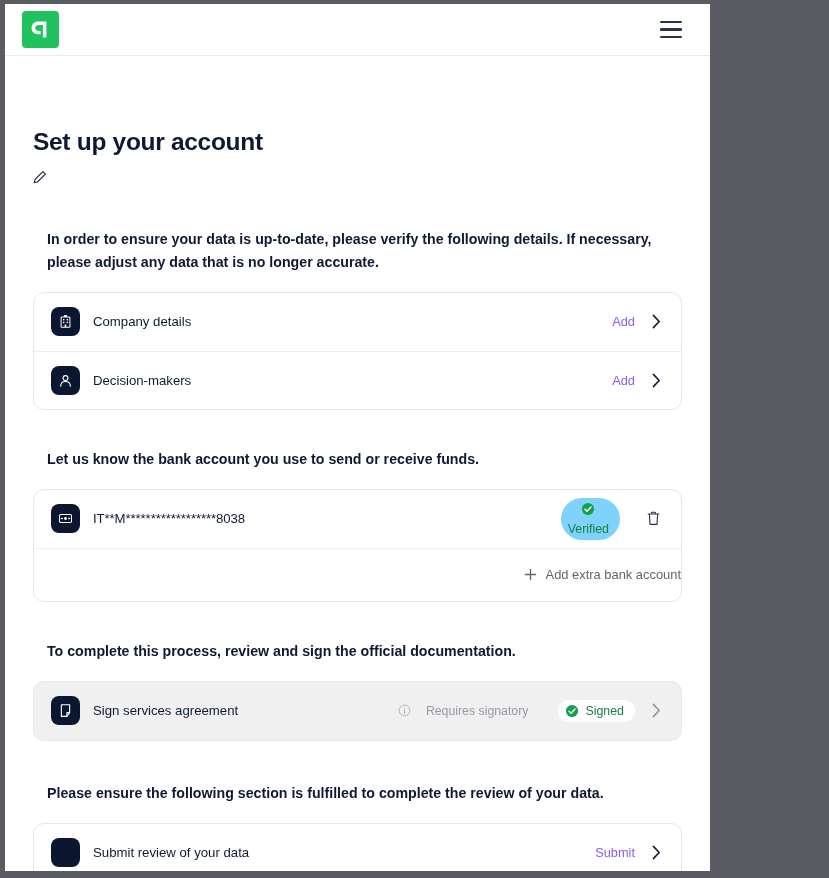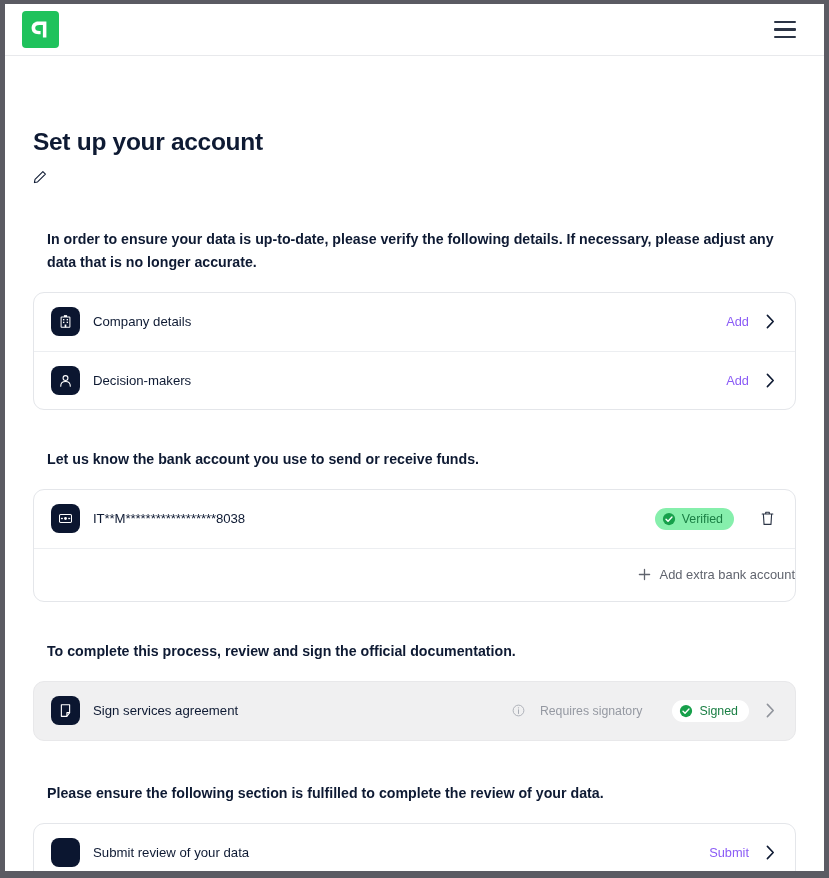--- a/index.html
+++ b/index.html
@@ -13,21 +13,21 @@
 
   .viewport {
     position: relative;
     width: 829px;
     height: 878px;
     background: #5b5b63;
     padding: 4px 5px 7px 5px;
   }
 
   .browser {
-    width: 819px;
+    width: 705px;
     height: 867px;
     background: #ffffff;
     overflow: hidden;
     position: relative;
   }
 
   
   .topbar {
     height: 52px;
     border-bottom: 1px solid #e8e9ec;
@@ -178,21 +178,21 @@
 
   
   .badge {
     display: inline-flex;
     align-items: center;
     gap: 6px;
     border-radius: 999px;
     padding: 4px 11px 4px 7px;
     font-size: 12.4px;
   }
-  .badge.verified { background: #86efac; color: #1a7f44; }
+  .badge.verified { background: #7dd3fc; color: #1a7f44; flex-direction: column; }
   .badge.signed  { background: #ffffff; color: #1a7f44; }
   .badge .check { display: block; }
 
   .trash-btn {
     margin-left: 26px;
     cursor: pointer;
     display: block;
   }
 
   .meta {

